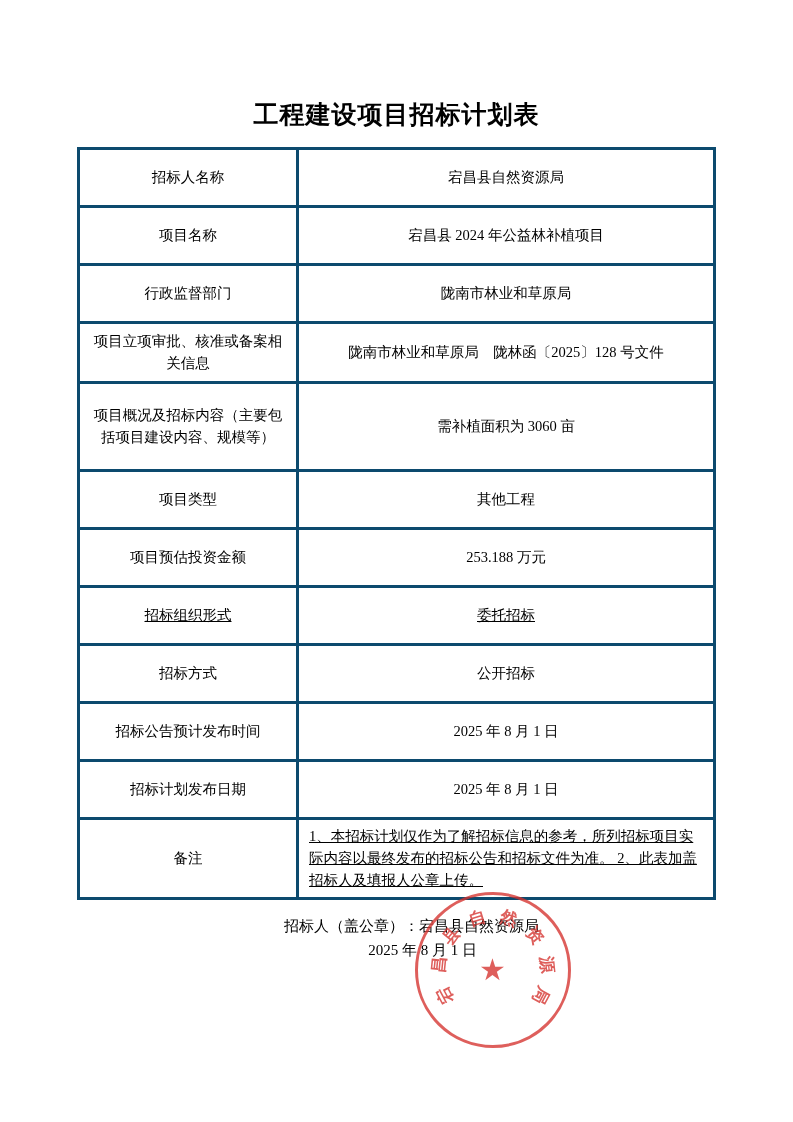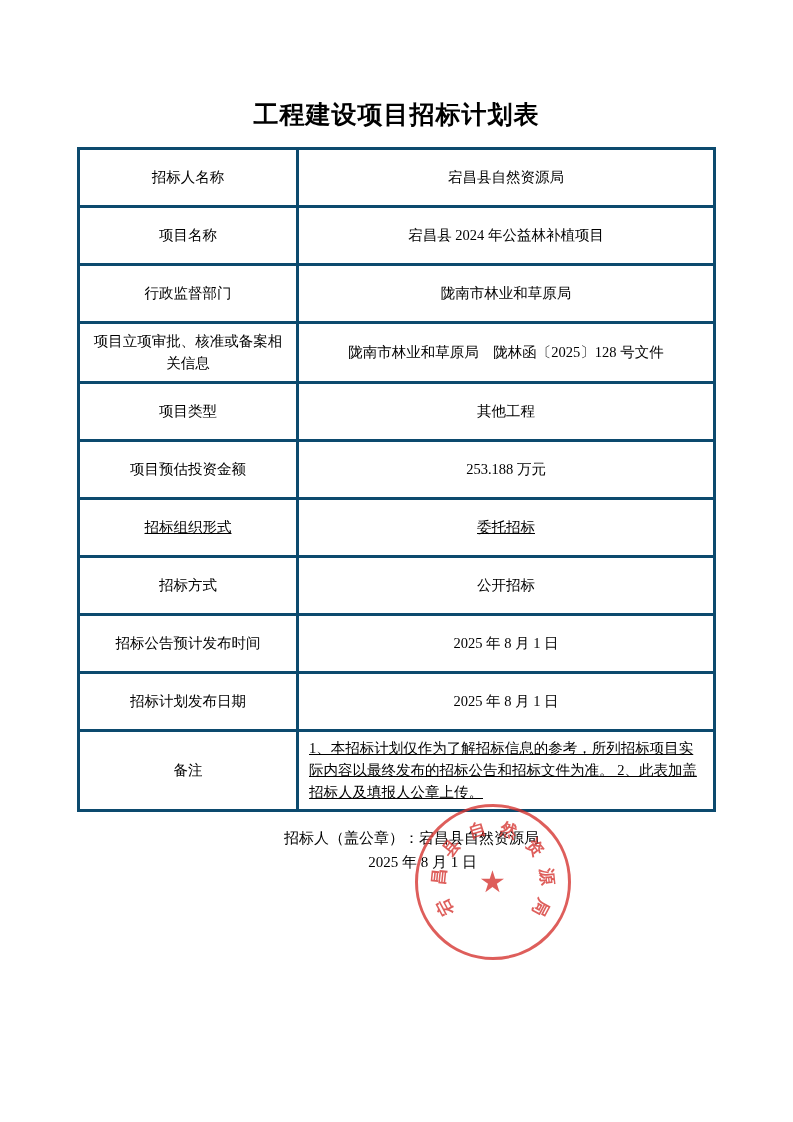--- a/index.html
+++ b/index.html
@@ -158,20 +158,24 @@
         <td class="label-cell">项目名称</td>
         <td class="value-cell">宕昌县 2024 年公益林补植项目</td>
       </tr>
       <tr class="row-h-3">
         <td class="label-cell">行政监督部门</td>
         <td class="value-cell">陇南市林业和草原局</td>
       </tr>
       <tr class="row-h-4">
         <td class="label-cell label-two-line">项目立项审批、核准或备案相关信息</td>
         <td class="value-cell">陇南市林业和草原局　陇林函〔2025〕128 号文件</td>
+      </tr>
+      <tr class="row-h-5">
+        <td class="label-cell label-two-line">项目概况及招标内容（主要包括项目建设内容、规模等）</td>
+        <td class="value-cell">需补植面积为 3060 亩</td>
       </tr>
       <tr class="row-h-6">
         <td class="label-cell">项目类型</td>
         <td class="value-cell">其他工程</td>
       </tr>
       <tr class="row-h-7">
         <td class="label-cell">项目预估投资金额</td>
         <td class="value-cell">253.188 万元</td>
       </tr>
       <tr class="row-h-8">

